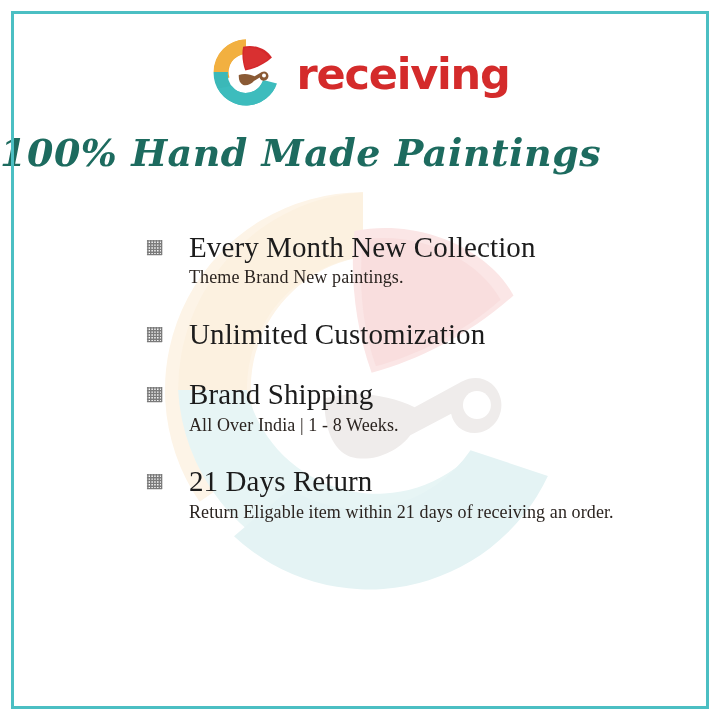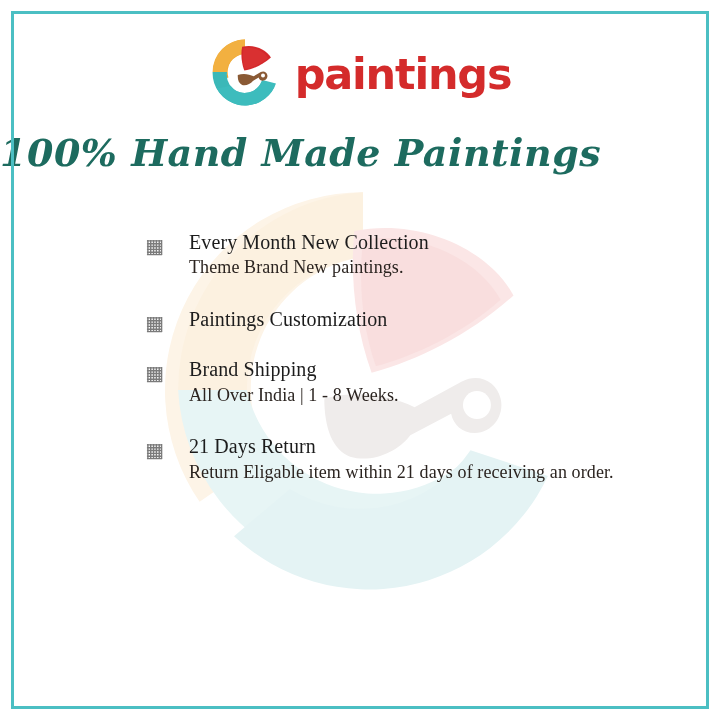--- a/index.html
+++ b/index.html
@@ -111,21 +111,21 @@
     position: absolute;
     left: 0;
     top: 8px;
     width: 17px;
     height: 17px;
   }
   .bullet svg { display: block; width: 100%; height: 100%; }
 
   .feature-title {
     font-family: "Liberation Serif", serif;
-    font-size: 20px;
+    font-size: 29px;
     line-height: 1.12;
     color: #1c1c1c;
     letter-spacing: 0.1px;
     margin: 0;
     font-weight: normal;
   }
   .feature-sub {
     font-family: "Liberation Serif", serif;
     font-size: 18px;
     line-height: 1.36;
@@ -168,21 +168,21 @@
         <path d="M10 100 A90 90 0 0 0 182 140 L146 126 A50 50 0 0 1 50 100 Z" fill="#3bb8b8"></path>
         <path d="M22 146 A90 90 0 0 0 186 132 L148 122 A50 50 0 0 1 60 138 Z" fill="#3dbcbd"></path>
 
         <path d="M92 30 C124 22 158 36 172 60 C150 80 122 92 98 96 C90 74 88 50 92 30 Z" fill="#d4282b"></path>
         <path d="M96 34 C126 28 152 42 164 62 C144 78 120 88 100 92 C93 72 93 50 96 34 Z" fill="#d93031"></path>
 
         <path d="M80 108 C94 103 112 105 124 112 L144 100 C152 96 160 100 162 108 C164 117 157 124 149 124 C143 124 139 120 138 115 L122 125 C115 134 102 139 92 136 C83 132 79 121 80 108 Z" fill="#8a5a35"></path>
         <circle cx="150" cy="110" r="5.5" fill="#ffffff"></circle>
       </svg>
     </div>
-    <div class="logo-word">paintings</div>
+    <div class="logo-word">receiving</div>
   </div>
 
   <div class="headline">100% Hand Made Paintings</div>
 
   <div class="features">
 
     <div class="feature">
       <span class="bullet">
         <svg viewBox="0 0 18 18" xmlns="http://www.w3.org/2000/svg">
           <g stroke="#7b7b7b" stroke-width="1.5">
@@ -197,21 +197,21 @@
 
     <div class="feature">
       <span class="bullet">
         <svg viewBox="0 0 18 18" xmlns="http://www.w3.org/2000/svg">
           <g stroke="#7b7b7b" stroke-width="1.5">
             <path d="M2 1 V17 M5 1 V17 M8 1 V17 M11 1 V17 M14 1 V17 M16.5 1 V17"></path>
             <path d="M1 2 H17 M1 5 H17 M1 8 H17 M1 11 H17 M1 14 H17 M1 16.5 H17"></path>
           </g>
         </svg>
       </span>
-      <p class="feature-title">Paintings Customization</p>
+      <p class="feature-title">Unlimited Customization</p>
     </div>
 
     <div class="feature">
       <span class="bullet">
         <svg viewBox="0 0 18 18" xmlns="http://www.w3.org/2000/svg">
           <g stroke="#7b7b7b" stroke-width="1.5">
             <path d="M2 1 V17 M5 1 V17 M8 1 V17 M11 1 V17 M14 1 V17 M16.5 1 V17"></path>
             <path d="M1 2 H17 M1 5 H17 M1 8 H17 M1 11 H17 M1 14 H17 M1 16.5 H17"></path>
           </g>
         </svg>

